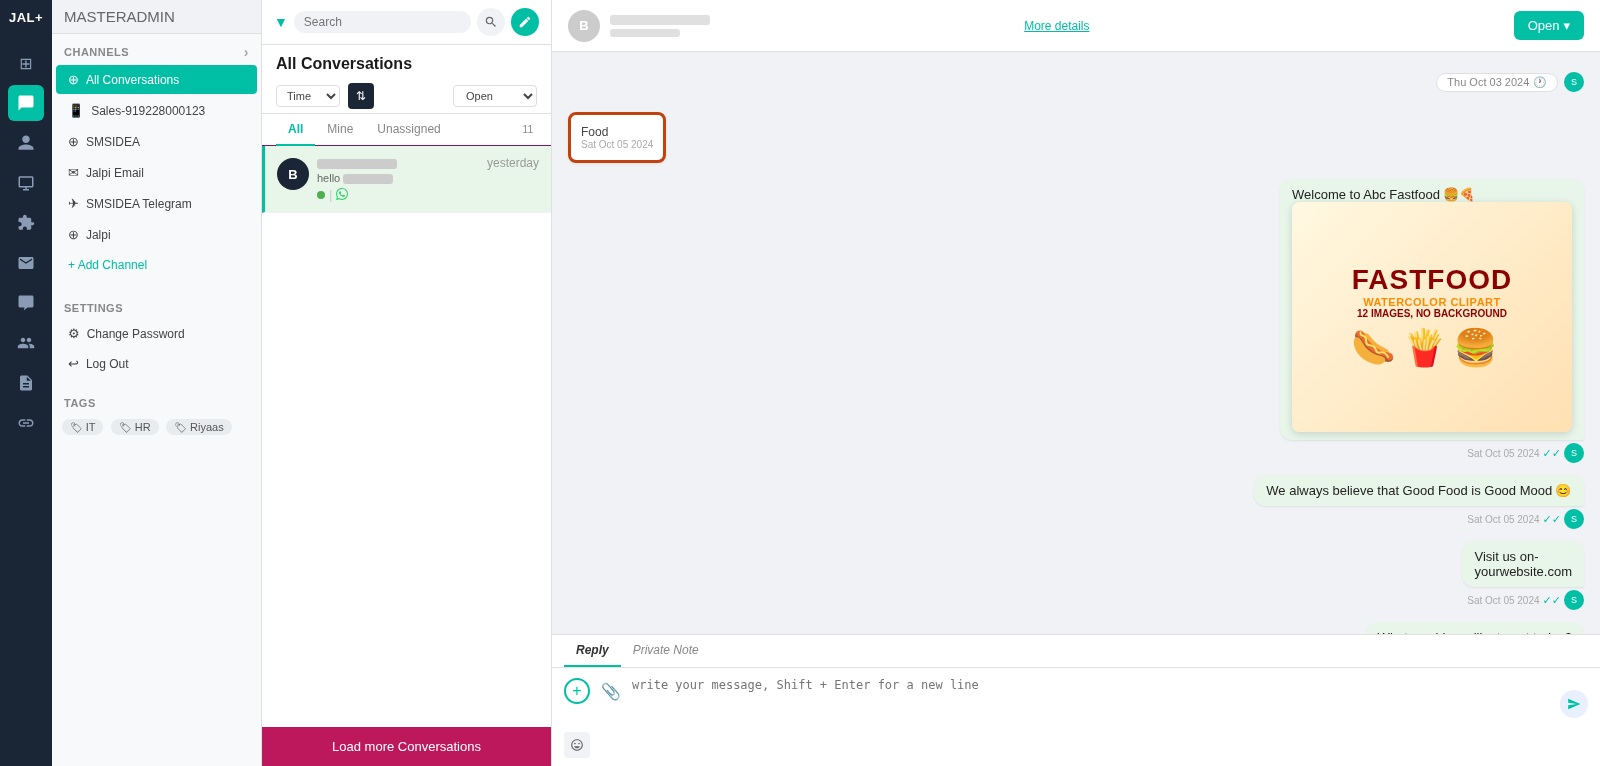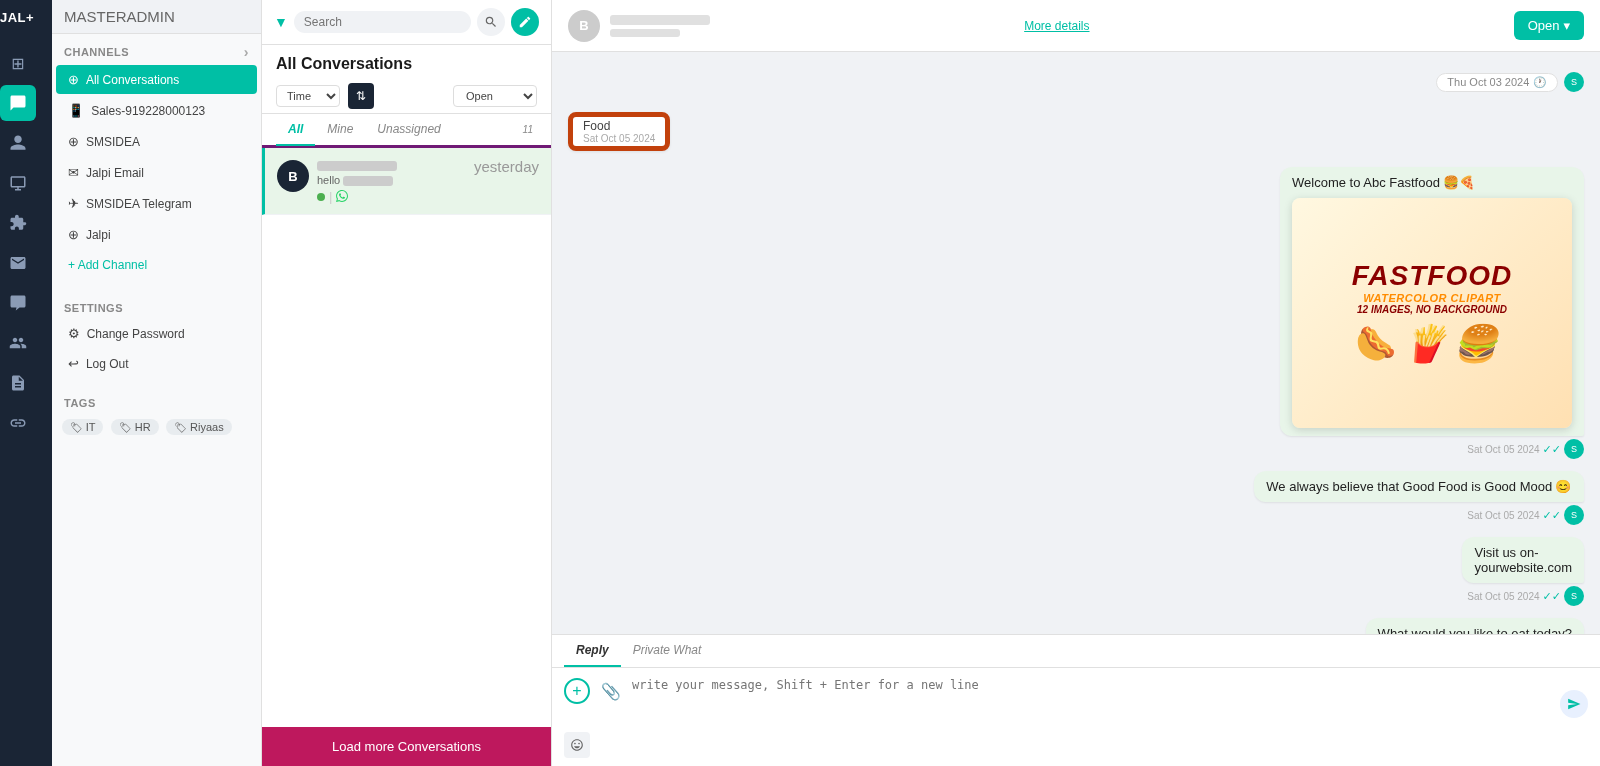--- a/index.html
+++ b/index.html
@@ -4,21 +4,21 @@
   <style>
     * { box-sizing: border-box; margin: 0; padding: 0; }
     body { font-family: -apple-system, BlinkMacSystemFont, 'Segoe UI', sans-serif; font-size: 13px; background: #f0f2f5; display: flex; height: 766px; overflow: hidden; }
 
     
     .left-sidebar {
       width: 52px;
       background: #1a2535;
       display: flex;
       flex-direction: column;
-      align-items: flex-start;
+      align-items: center;
       padding: 10px 0;
       flex-shrink: 0;
       z-index: 10;
     }
     .left-sidebar .logo {
       color: #fff;
       font-weight: bold;
       font-size: 13px;
       margin-bottom: 20px;
       letter-spacing: 0.5px;
@@ -190,23 +190,22 @@
       border-radius: 4px;
       padding: 3px 8px;
       font-size: 11px;
       background: #fff;
       color: #444;
       cursor: pointer;
       margin-left: auto;
     }
     .conv-tabs {
       display: flex;
-      border-bottom: 3px solid #701a75;
+      border-bottom: 1px solid #701a75;
       padding: 0 14px;
-      font-style: italic;
     }
     .conv-tab {
       padding: 8px 12px;
       font-size: 12px;
       color: #888;
       cursor: pointer;
       border-bottom: 2px solid transparent;
       margin-bottom: -1px;
     }
     .conv-tab.active { color: #00bfa5; border-bottom-color: #00bfa5; font-weight: 600; }
@@ -231,21 +230,21 @@
       justify-content: center;
       font-size: 13px;
       font-weight: bold;
       flex-shrink: 0;
       margin-right: 8px;
       margin-top: 2px;
     }
     .conv-info { flex: 1; min-width: 0; }
     .conv-name { font-size: 12px; font-weight: 600; color: #222; white-space: nowrap; overflow: hidden; text-overflow: ellipsis; }
     .conv-preview { font-size: 11px; color: #666; white-space: nowrap; overflow: hidden; text-overflow: ellipsis; margin-top: 2px; }
-    .conv-meta { font-size: 15px; color: #999; text-align: right; white-space: nowrap; }
+    .conv-meta { font-size: 12px; color: #999; text-align: right; white-space: nowrap; }
     .conv-status-bar { display: flex; align-items: center; gap: 4px; margin-top: 3px; }
     .online-dot { width: 8px; height: 8px; background: #4caf50; border-radius: 50%; flex-shrink: 0; }
     .conv-channel-icon { font-size: 11px; color: #888; }
     .load-more-btn {
       background: #be185d;
       color: #fff;
       border: none;
       padding: 12px;
       text-align: center;
       cursor: pointer;
@@ -401,23 +400,23 @@
       display: flex;
       align-items: flex-end;
       gap: 6px;
       margin-top: 8px;
     }
     .food-emoji { font-size: 36px; }
 
     
     .label-chip {
       background: #fff;
-      border: 5px solid #c2410c;
+      border: 3px solid #c2410c;
       border-radius: 8px;
-      padding: 2px 10px;
+      padding: 10px 10px;
       font-size: 12px;
       font-weight: 500;
       color: #444;
       display: inline-block;
       box-shadow: 0 1px 3px rgba(0,0,0,0.08);
     }
     .label-chip-date { font-size: 10px; color: #aaa; }
 
     
     .reply-area {
@@ -743,21 +742,21 @@
       <div class="label-chip">
         <div>Food</div>
         <div class="label-chip-date">Sat Oct 05 2024</div>
       </div>
     </div>
 
     <div class="msg-outgoing">
       <div class="msg-bubble-out">
         <div>Welcome to Abc Fastfood 🍔🍕</div>
 
-        <div style="margin-top:8px;font-style:italic;">
+        <div style="">
           <div class="fastfood-image">
             <div style="padding:12px;text-align:center;">
               <div class="fastfood-title">FASTFOOD</div>
               <div class="fastfood-subtitle">WATERCOLOR CLIPART</div>
               <div class="fastfood-sub2">12 IMAGES, NO BACKGROUND</div>
               <div class="food-items-row">
                 <span class="food-emoji">🌭</span>
                 <span class="food-emoji">🍟</span>
                 <span class="food-emoji">🍔</span>
               </div>
@@ -798,21 +797,21 @@
       <div class="msg-bubble-out">
         <div>What would you like to eat today?</div>
       </div>
     </div>
 
   </div>
 
   <div class="reply-area">
     <div class="reply-tabs">
       <div class="reply-tab active">Reply</div>
-      <div class="reply-tab">Private What</div>
+      <div class="reply-tab">Private Note</div>
     </div>
     <div class="reply-input-area">
       <button class="reply-add-btn">+</button>
       <button class="reply-attach-btn">📎</button>
       <textarea class="reply-input" rows="1" placeholder="write your message, Shift + Enter for a new line" style=""></textarea>
       <button class="reply-send-btn">
         <svg width="14" height="14" viewBox="0 0 24 24" fill="#00bfa5">
             <path d="M2.01 21L23 12 2.01 3 2 10l15 2-15 2z"></path>
           </svg>
       </button>

